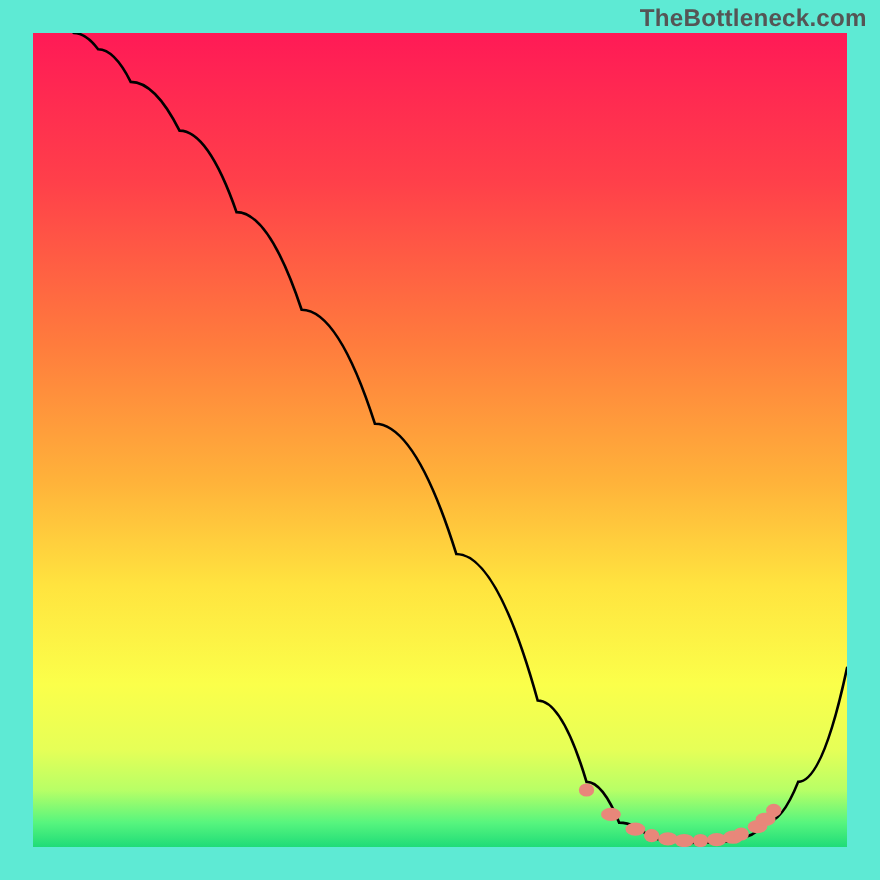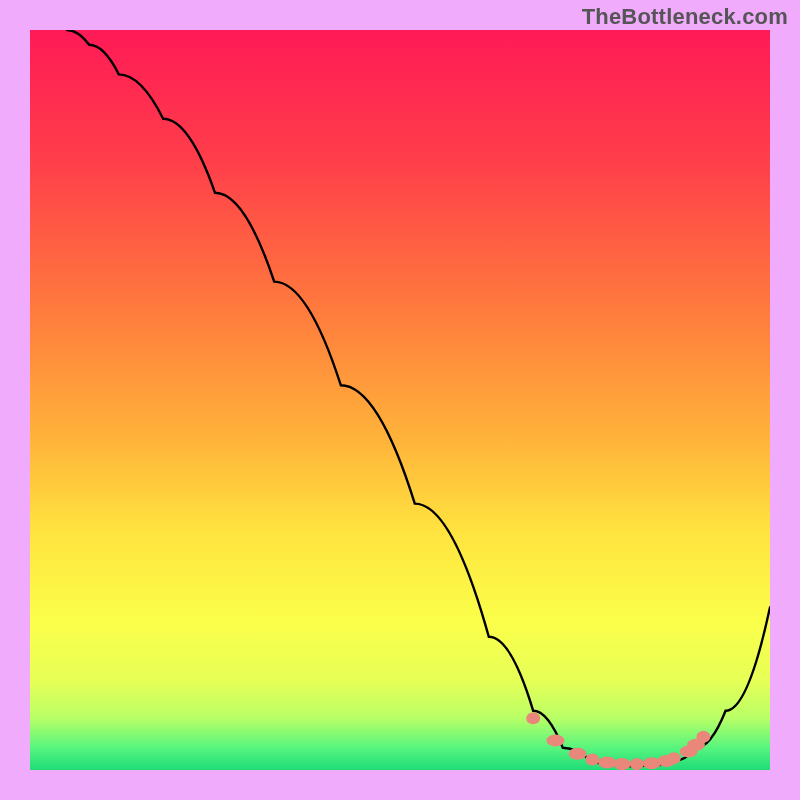--- a/index.html
+++ b/index.html
@@ -8,21 +8,21 @@
     background: #000;
     width: 800px;
     height: 800px;
     overflow: hidden;
     font-family: Arial, Helvetica, sans-serif;
   }
   .container {
     position: relative;
     width: 800px;
     height: 800px;
-    background: #f0abfc;
+    background: #5eead4;
   }
   .watermark {
     position: absolute;
     top: 4px;
     right: 12px;
     color: #555;
     font-size: 22px;
     font-weight: bold;
     letter-spacing: 0.2px;
     z-index: 3;

